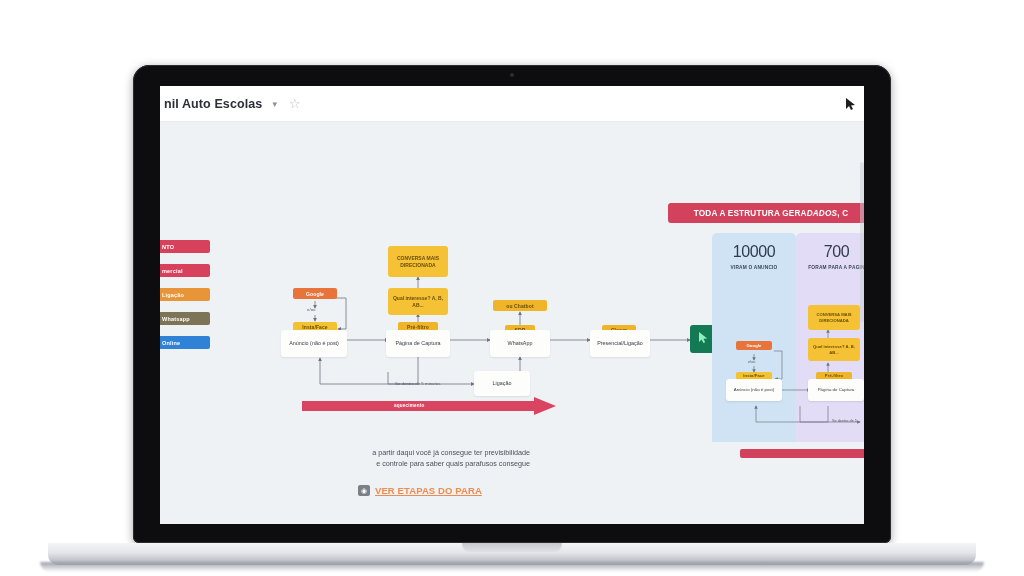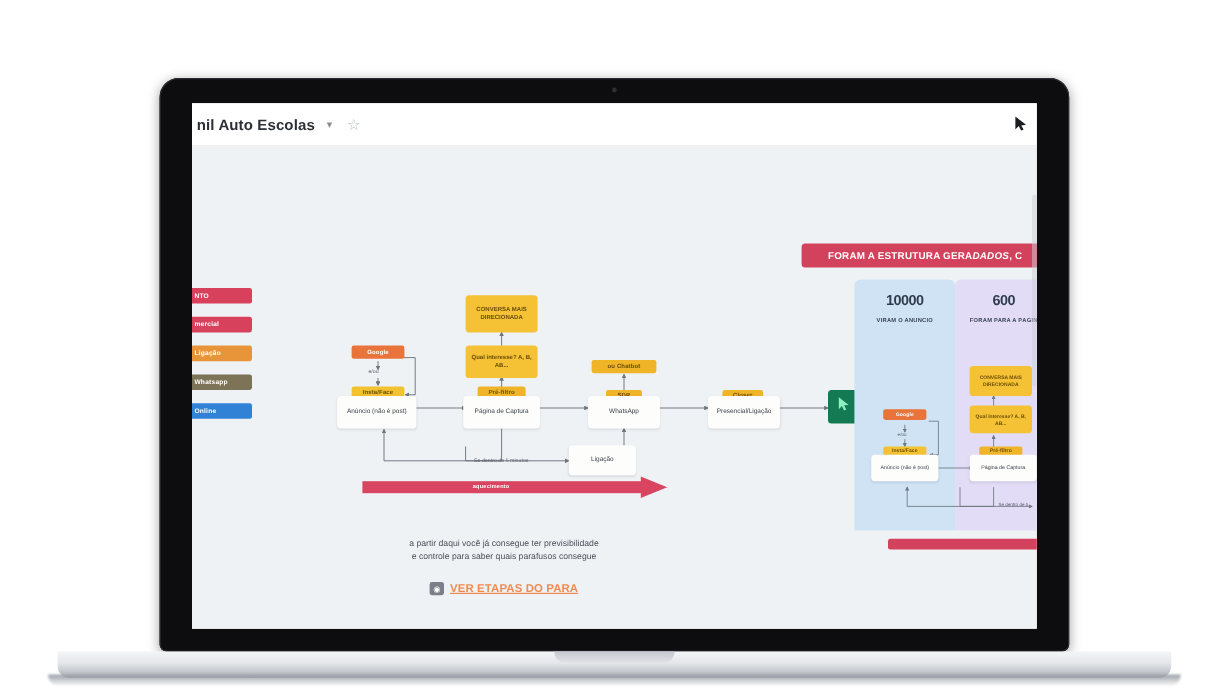--- a/index.html
+++ b/index.html
@@ -121,21 +121,21 @@
     border-left: 22px solid #d94560;
   }
   .arrow-band .lbl {
     position: absolute; left: 92px; top: 5.5px; font-size: 4.6px;
     font-weight: 700; color: #fff; letter-spacing: .2px;
   }
 
   
   .caption {
     position: absolute; left: 150px; top: 325px; width: 220px;
-    text-align: center; font-size: 7.2px; color: #4a5159; line-height: 1.55;
+    text-align: right; font-size: 7.2px; color: #4a5159; line-height: 1.55;
   }
   .cta {
     position: absolute; left: 198px; top: 363px;
     display: flex; align-items: center; gap: 5px;
   }
   .cta-ico {
     width: 12px; height: 11px; background: #7b8088; border-radius: 2px;
     display: flex; align-items: center; justify-content: center;
     color: #fff; font-size: 7px;
   }
@@ -152,21 +152,21 @@
     color: #fff; font-size: 8.2px; font-weight: 700; letter-spacing: .2px;
     white-space: nowrap; overflow: hidden;
   }
   .red-banner i { font-style: italic; font-weight: 800; }
   .panel { position: absolute; left: 552px; top: 111px; width: 165px; height: 209px; display: flex; }
   .col { height: 209px; border-radius: 5px 5px 0 0; position: relative; }
   .col.blue { width: 84px; background: #cfe3f5; }
   .col.purple { width: 81px; background: #e2dcf7; }
   .col-num {
     position: absolute; top: 10px; left: 0; right: 0; text-align: center;
-    font-size: 12px; font-weight: 700; color: #2f3c4d; letter-spacing: -.4px;
+    font-size: 16px; font-weight: 400; color: #2f3c4d; letter-spacing: -.4px;
   }
   .col-sub {
     position: absolute; top: 32px; left: 0; right: 0; text-align: center;
     font-size: 4.8px; font-weight: 700; color: #3b4656; letter-spacing: .2px;
     white-space: nowrap; overflow: hidden;
   }
   .pink-bar2 {
     position: absolute; left: 580px; top: 327px; width: 135px; height: 9px;
     background: #d2425c; border-radius: 2px;
   }
@@ -280,32 +280,32 @@
         <div>a partir daqui você já consegue ter previsibilidade</div>
         <div>e controle para saber quais parafusos consegue</div>
       </div>
 
       <div class="cta">
         <span class="cta-ico">◉</span>
         <span class="cta-text">VER ETAPAS DO PARA</span>
       </div>
 
       <div class="red-banner">
-        <span>FORAM A ESTRUTURA GERA </span>
+        <span>TODA A ESTRUTURA GERA </span>
           <i>DADOS</i>
           <span>, C</span>
       </div>
 
       <div class="panel">
         <div class="col blue">
           <div class="col-num">10000</div>
           <div class="col-sub">VIRAM O ANÚNCIO</div>
         </div>
         <div class="col purple">
-          <div class="col-num">600</div>
+          <div class="col-num">700</div>
           <div class="col-sub">FORAM PARA A PÁGIN</div>
         </div>
       </div>
 
       <svg class="wires">
         <g stroke="#6d757e" stroke-width="0.7" fill="none" marker-end="url(#ah)">
           <line x1="594" y1="232" x2="594" y2="238"></line>
           <line x1="594" y1="244" x2="594" y2="250"></line>
           <path d="M614,229 L622,229 L622,257 L615,257"></path>
           <line x1="622" y1="268" x2="650" y2="268"></line>

